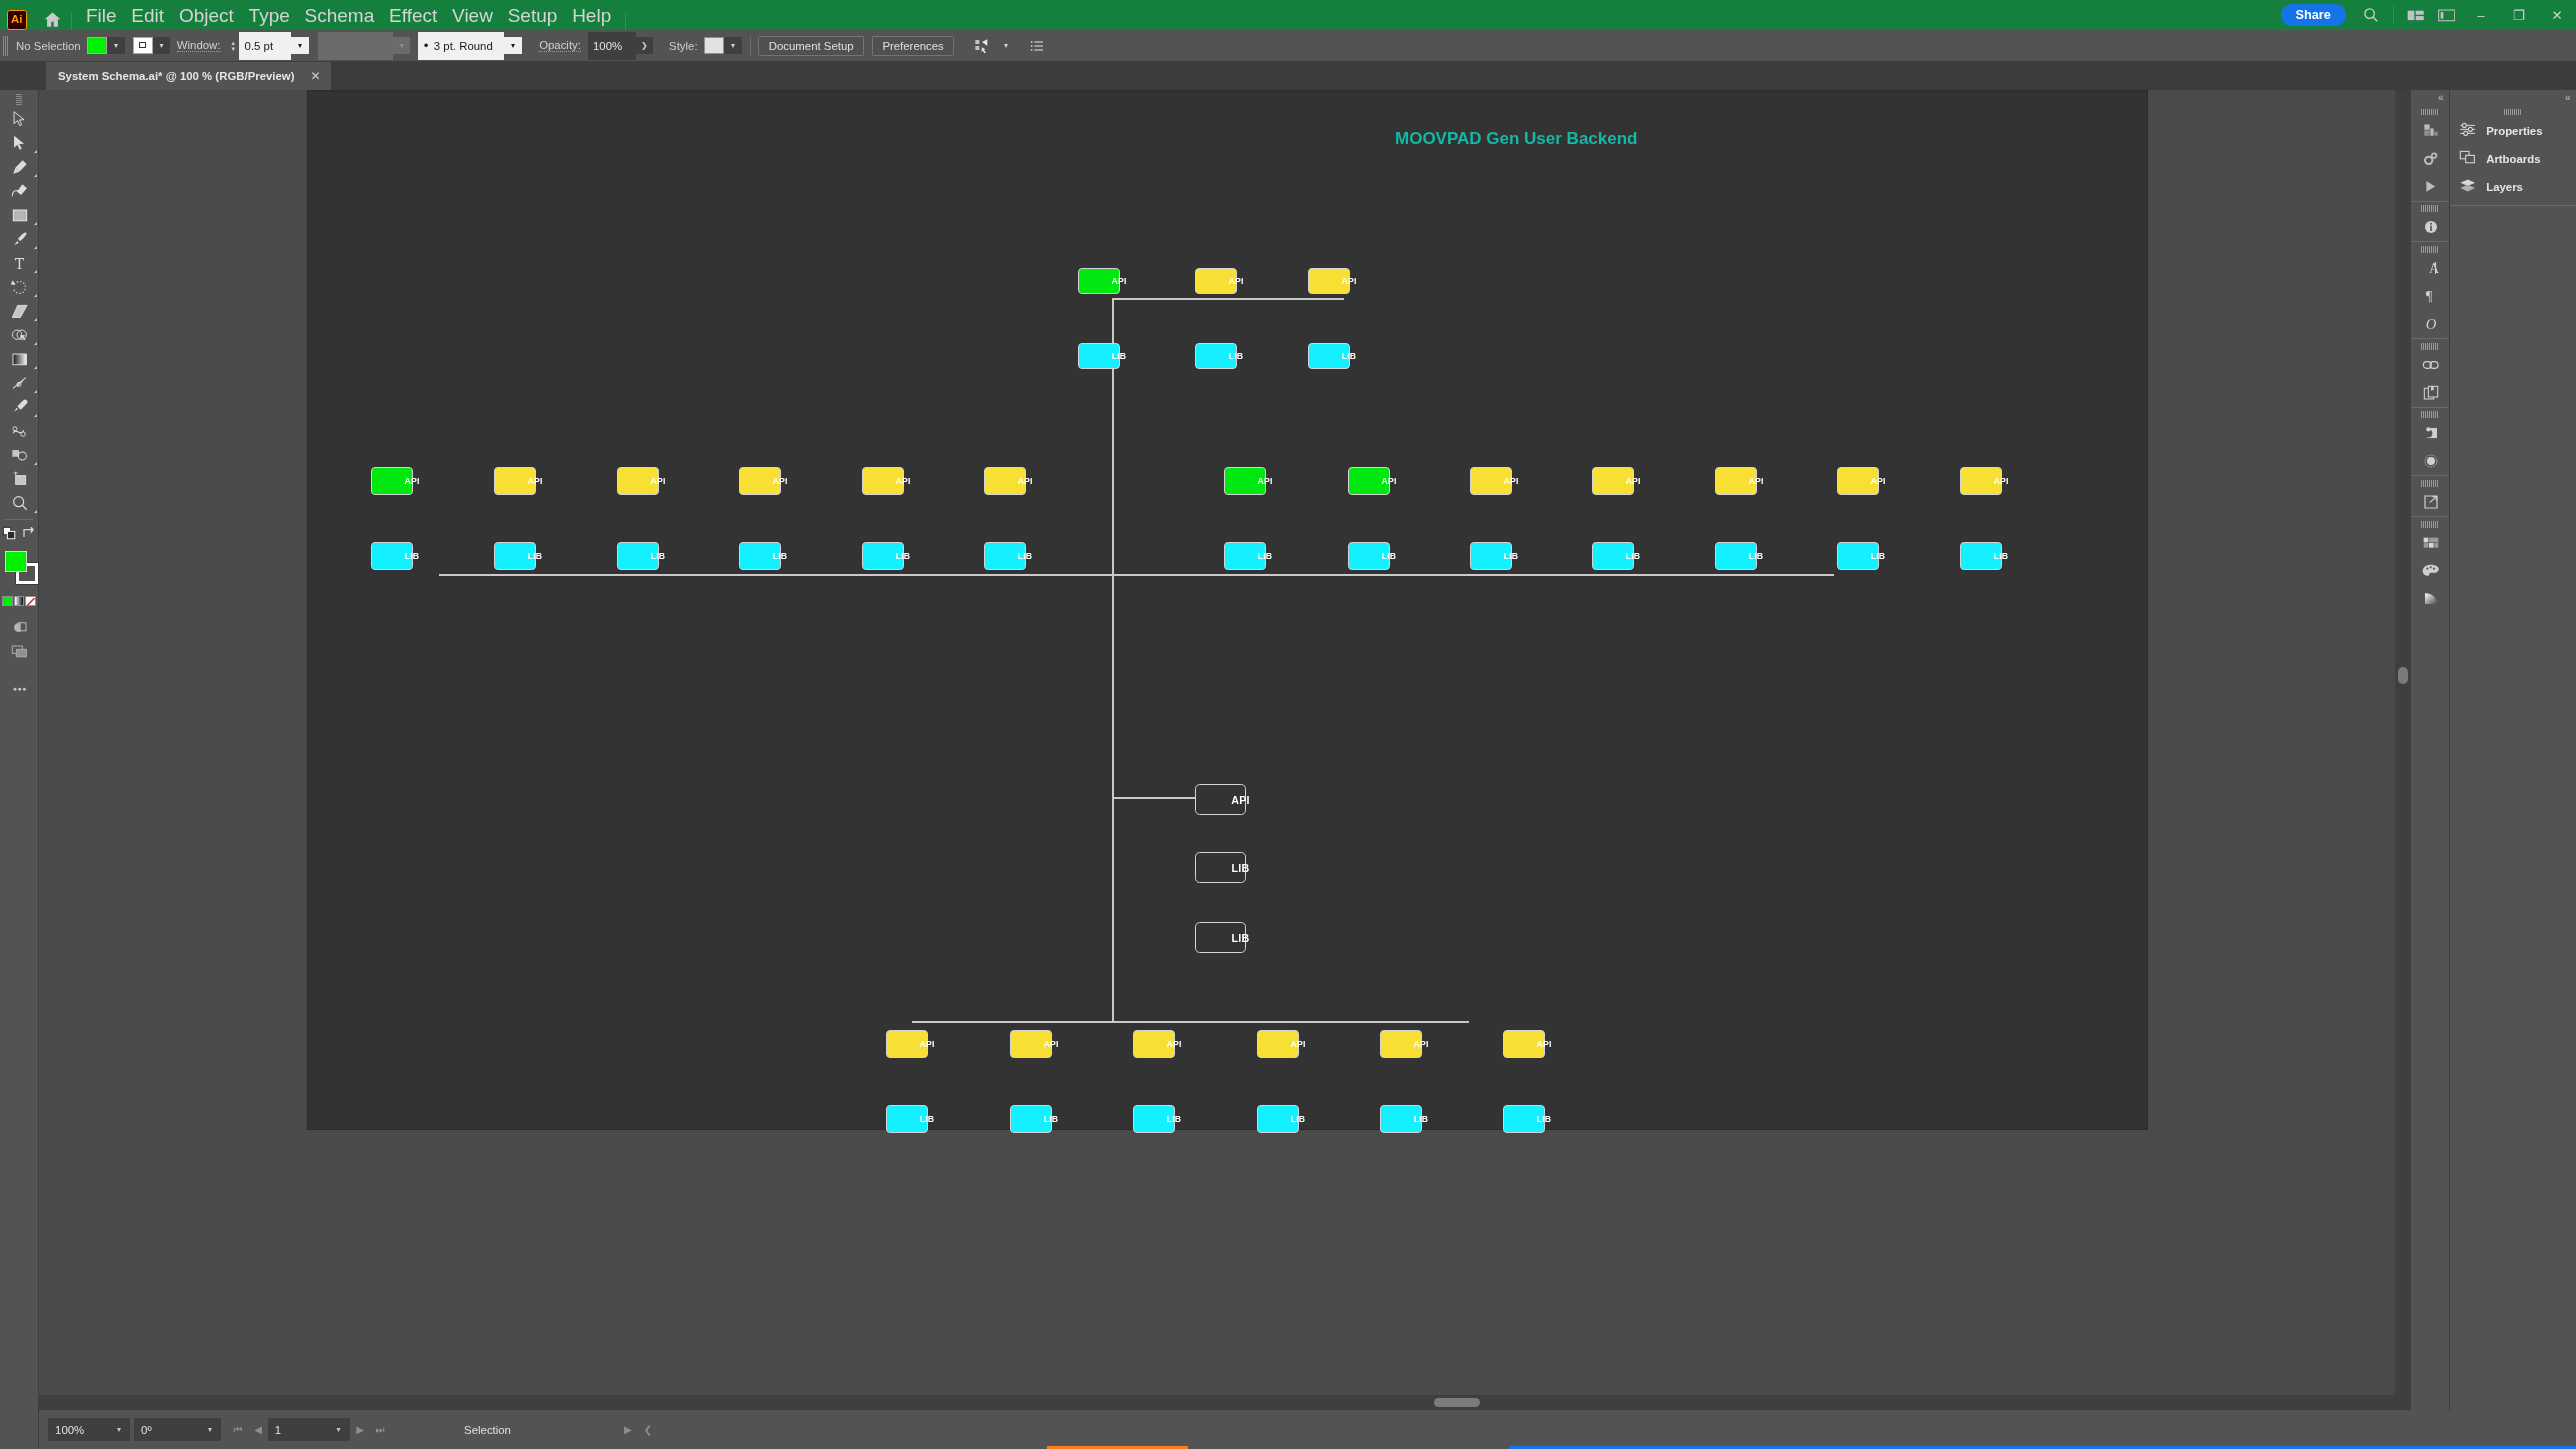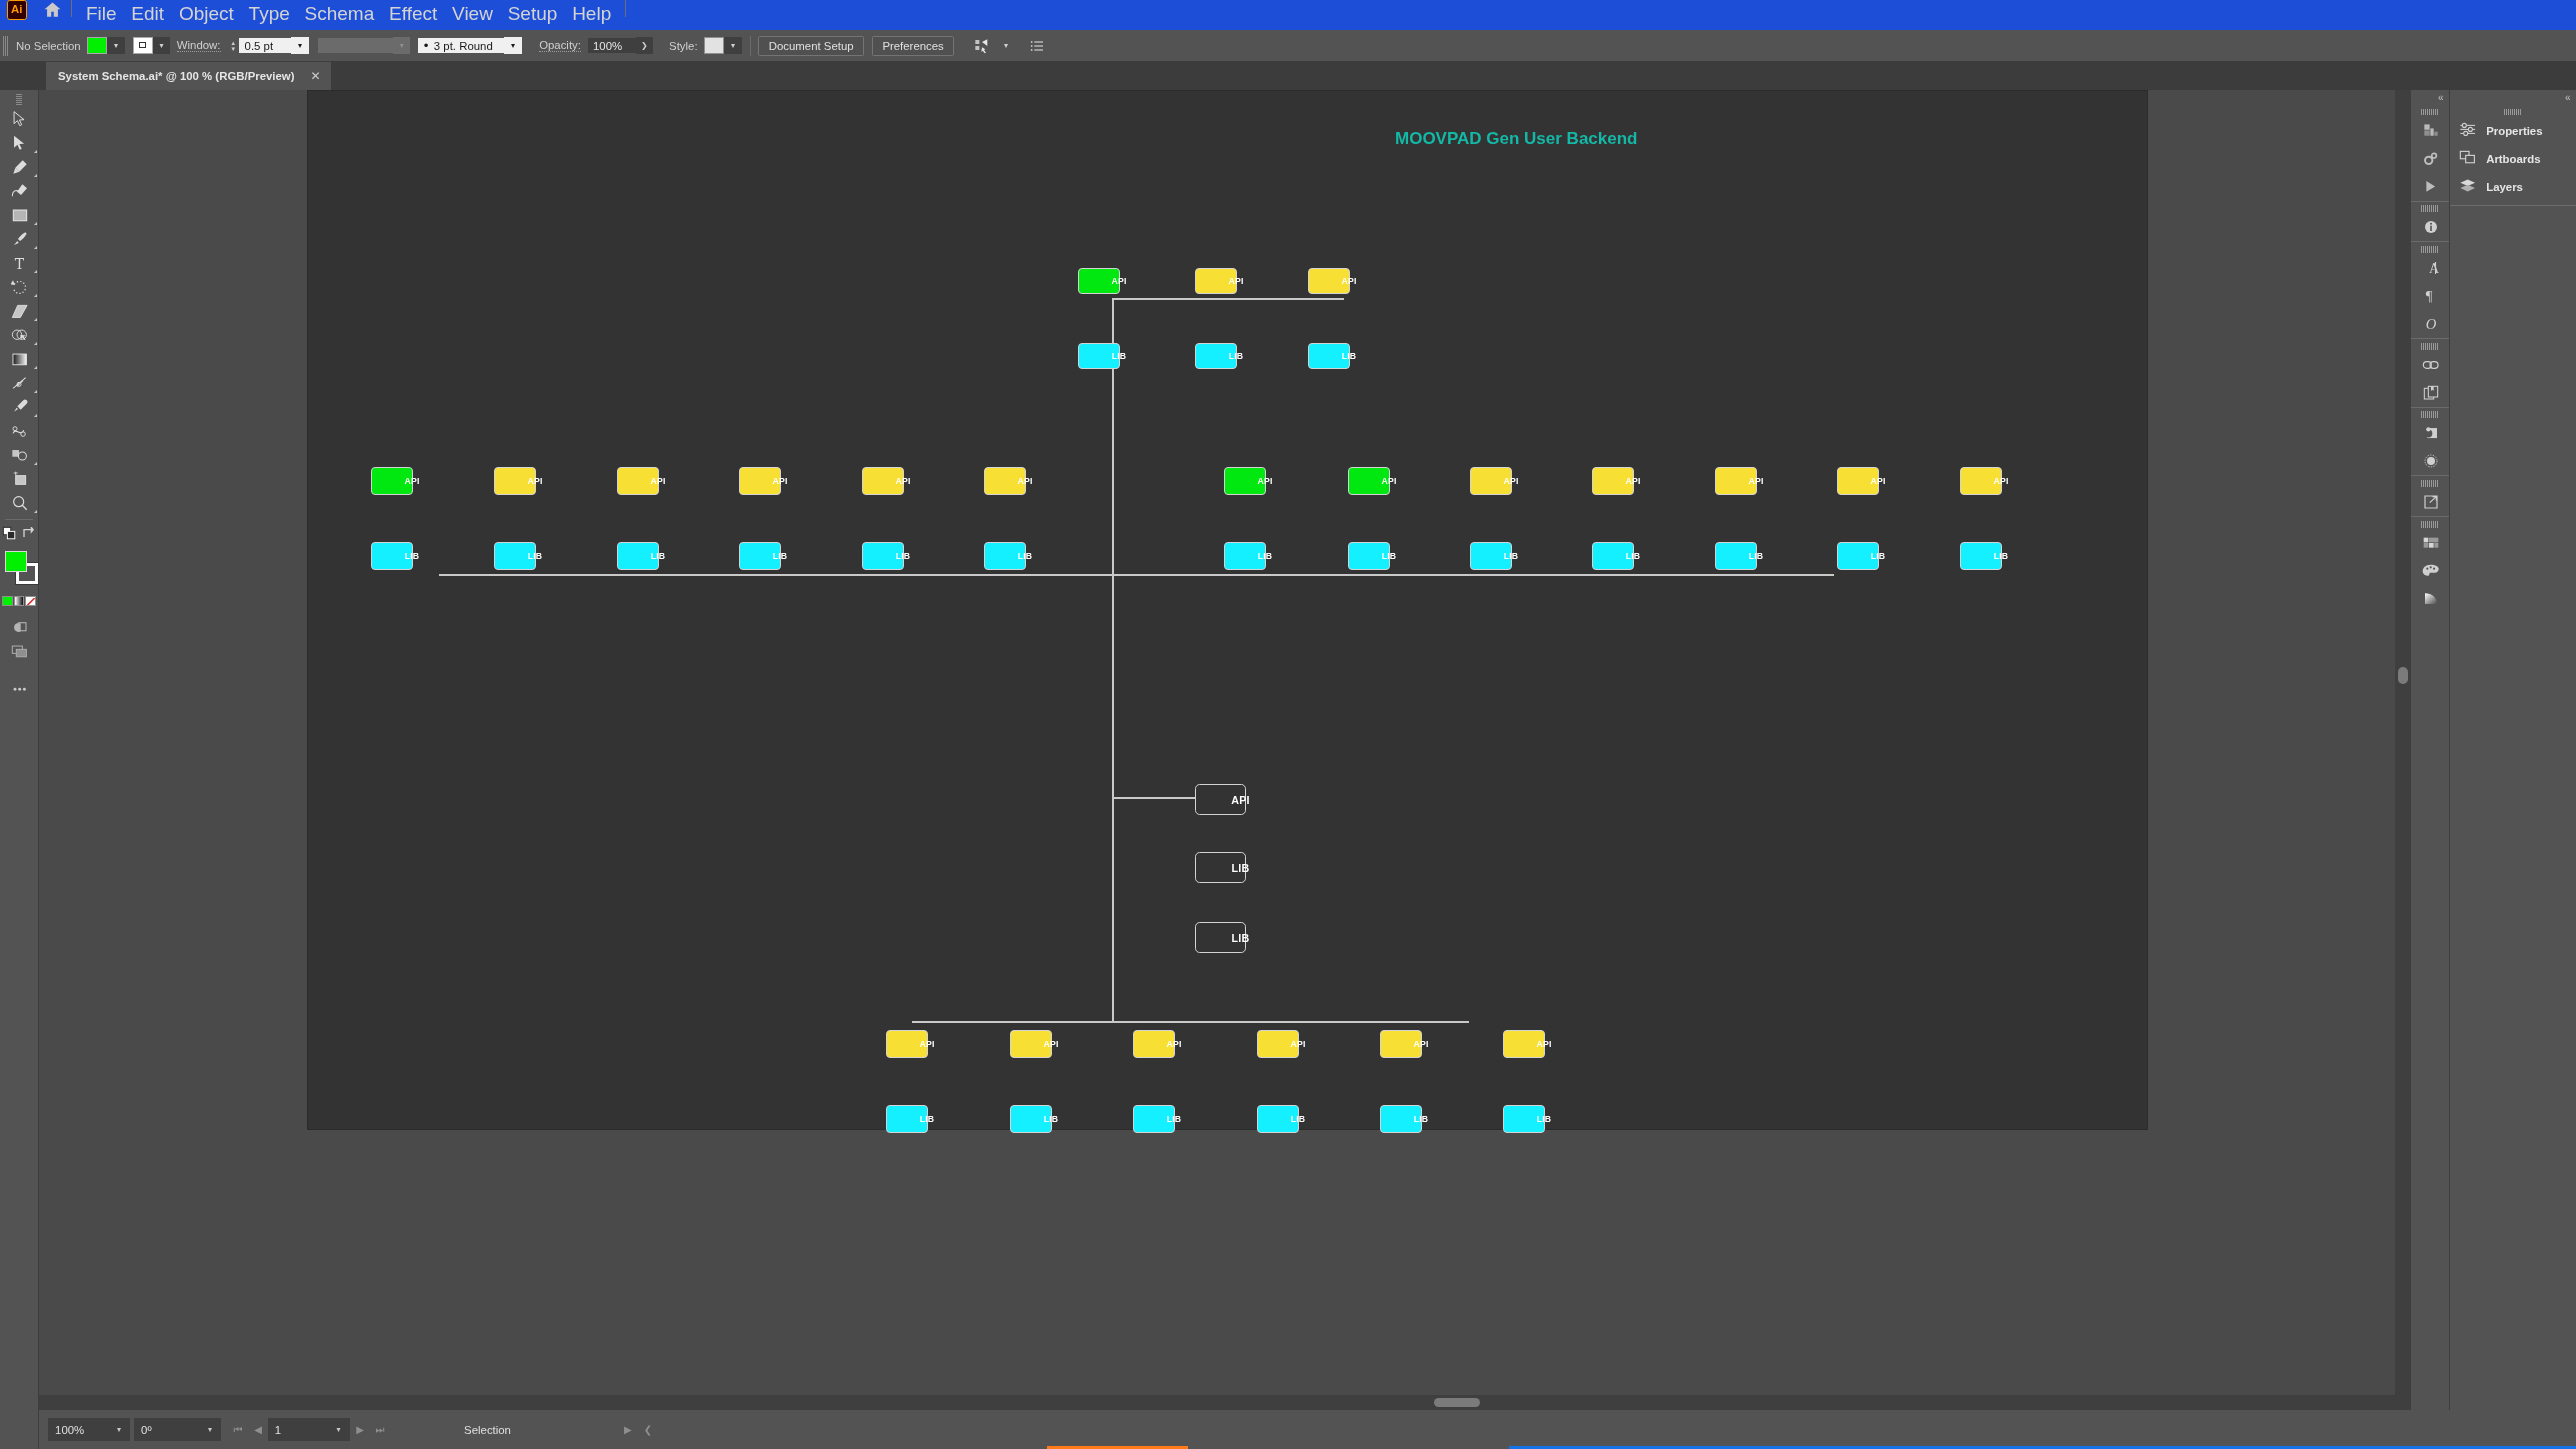--- a/index.html
+++ b/index.html
@@ -2,21 +2,21 @@
 <html style="font-size:10.7px"><head>
 <meta charset="utf-8">
 <style>
   * { box-sizing: border-box; margin:0; padding:0; }
   html,body { width:2576px; height:1449px; overflow:hidden; background:#535353;
     font-family:"Liberation Sans", sans-serif; }
 
   
   #menubar {
     position:absolute; left:0; top:0; width:2576px; height:30px;
-    background:#1d4ed8; display:flex; align-items:flex-start;
+    background:#15803d; display:flex; align-items:flex-end;
   }
   .ai-logo {
     width:20px; height:20px; margin-left:6.7px; background:#330000;
     border:0.7px solid #ff9a00; border-radius:2.7px; color:#ff9a00;
     font-size:11.4px; font-weight:bold; display:flex; align-items:center;
     justify-content:center; line-height:1;
   }
   .home-icon { margin-left:14.8px; width:23px; height:20px; position:relative; }
   .home-icon svg { display:block; }
   .mbsep { width:0.7px; height:17.4px; background:#6e6e6e; margin:0 6.7px; }
@@ -41,21 +41,21 @@
   }
   .grip { width:6px; height:20px; margin-left:3.4px;
     background:repeating-linear-gradient(to right,#8a8a8a 0 0.7px,transparent 0.7px 2px); }
   .cb-label { color:#d0d0d0; font-size:11.4px; margin:0 6.7px; white-space:nowrap; }
   .swatch-box { width:20px; height:17.4px; border:0.7px solid #a8a8a8; }
   .drop-arrow { width:17.4px; height:17.4px; background:#3f3f3f;
     display:flex; align-items:center; justify-content:center; color:#cfcfcf; font-size:8px; }
   .stepper { display:flex; flex-direction:column; width:12px; height:19px;
     align-items:center; justify-content:center; color:#cfcfcf; font-size:6px; line-height:6px;}
   .field {
-    background:#3f3f3f; color:#e4e4e4; font-size:11.4px; height:15px;
+    background:#3f3f3f; color:#e4e4e4; font-size:11.4px; height:28px;
     display:flex; align-items:center; padding:0 5.4px; min-width:40px;
   }
   .field.light { background:#f0f0f0; color:#1a1a1a; }
   .field.disabled { background:#6b6b6b; color:#8e8e8e; }
   .cb-btn {
     background:#505050; border:0.7px solid #747474; color:#e0e0e0; font-size:11.4px;
     height:20px; display:flex; align-items:center; padding:0 9.4px; border-radius:1.3px;
   }
   .cb-sep { width:0.7px; height:20px; background:#6b6b6b; margin:0 8px; }
   .dotted { border-bottom:0.7px dotted #9b9b9b; }

